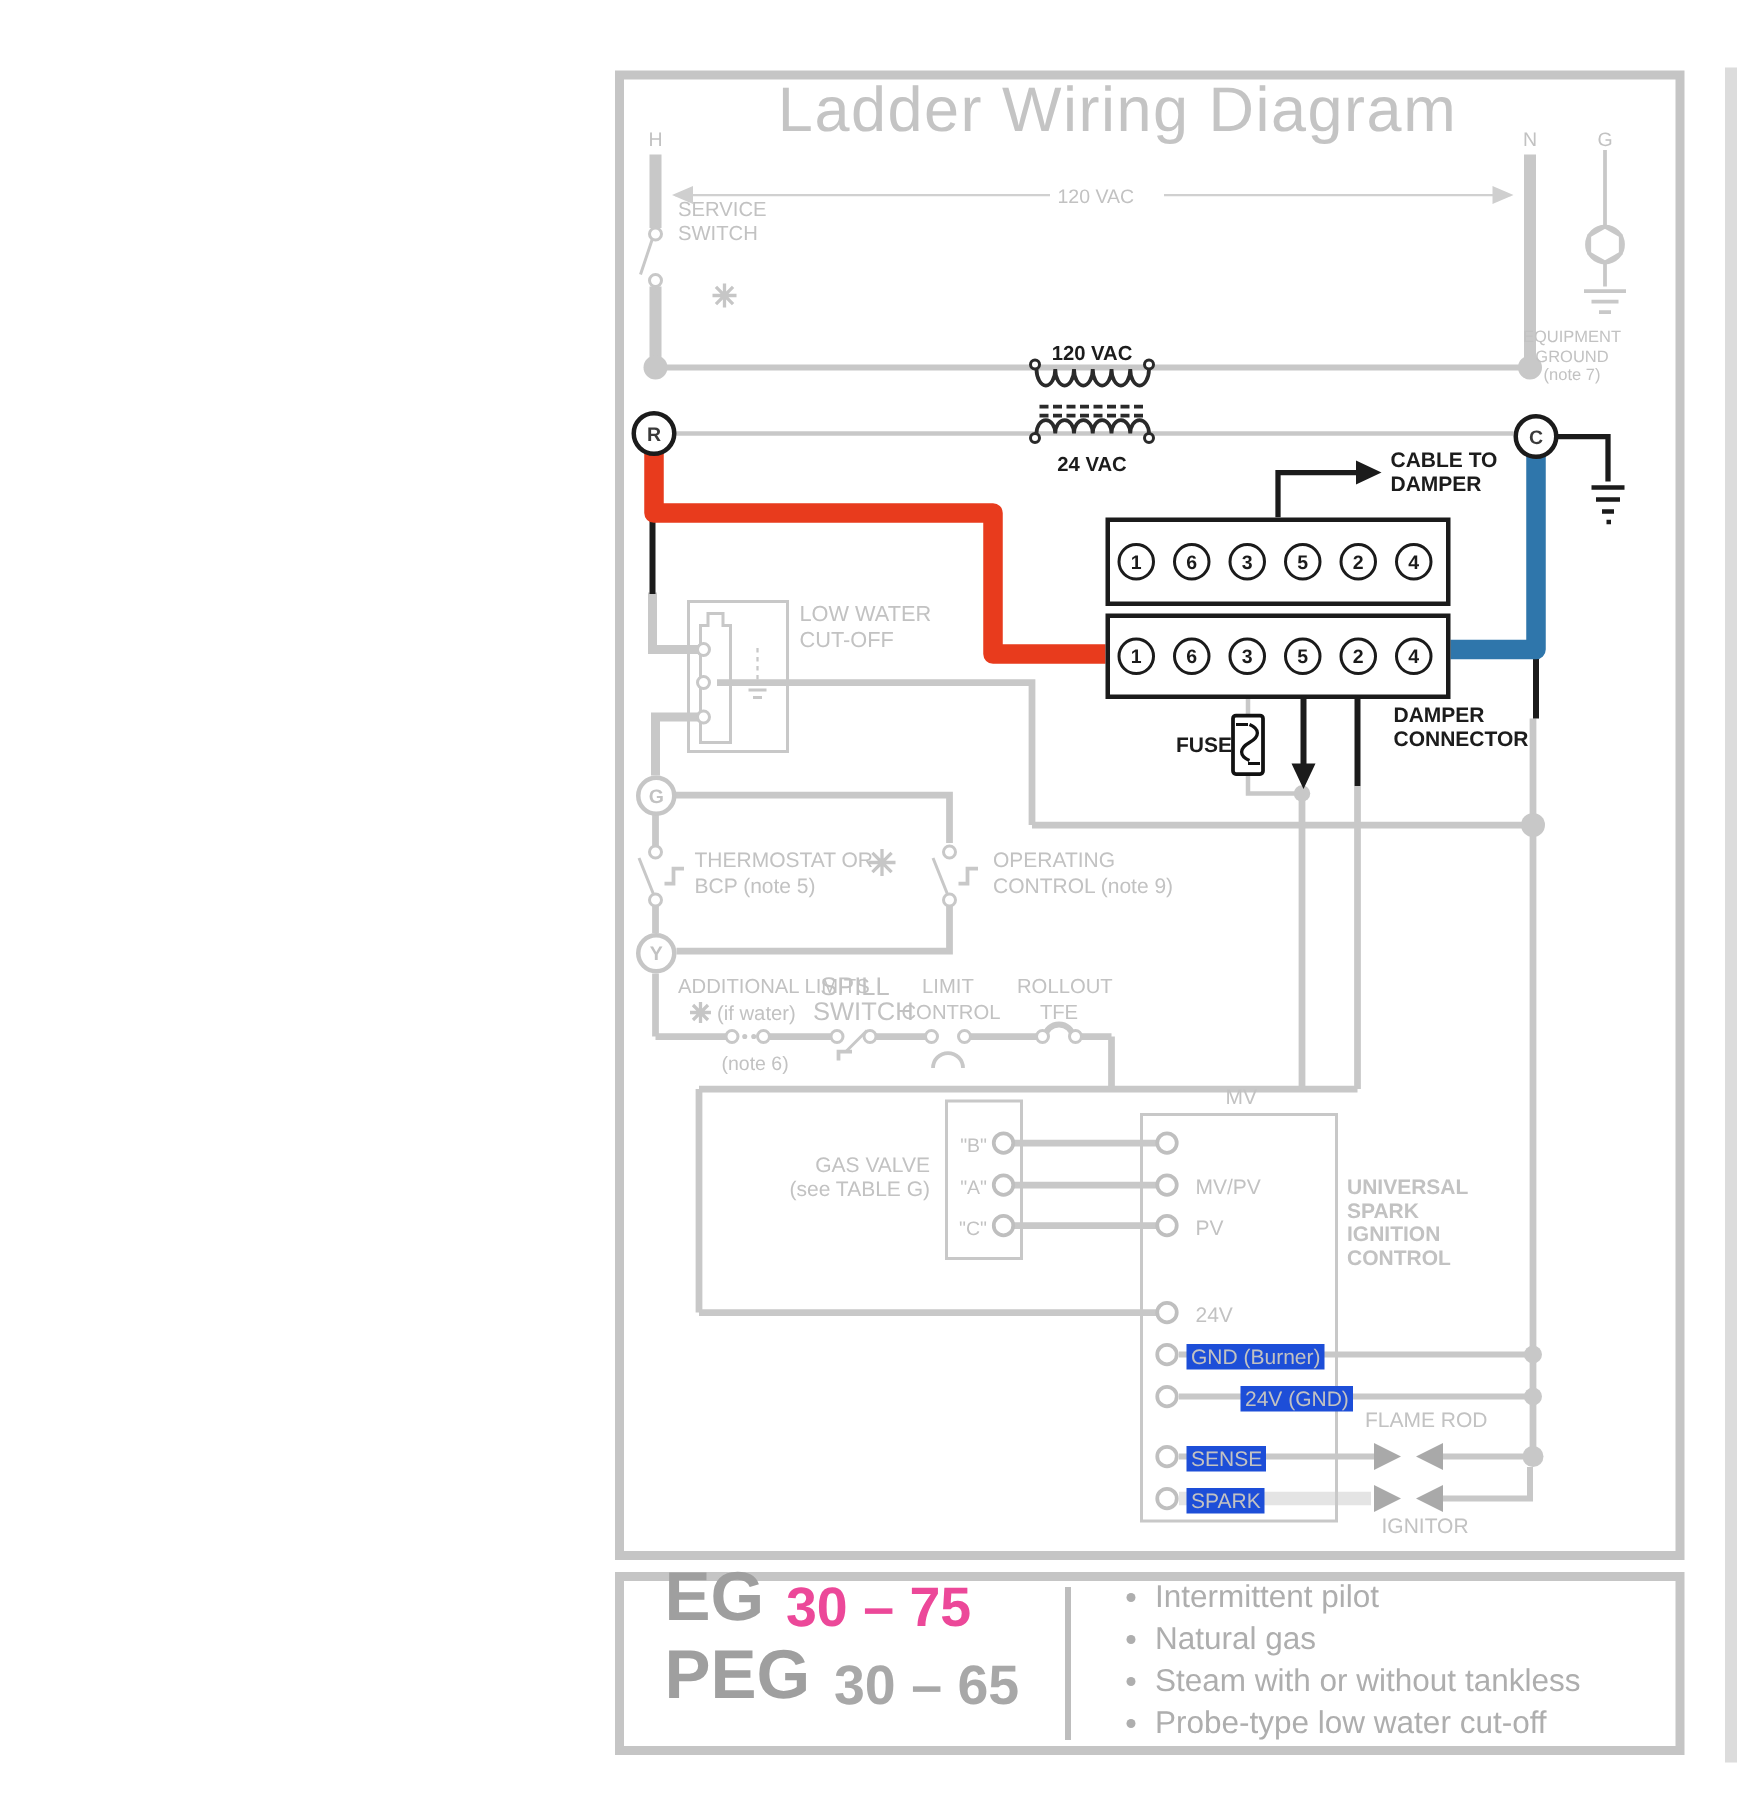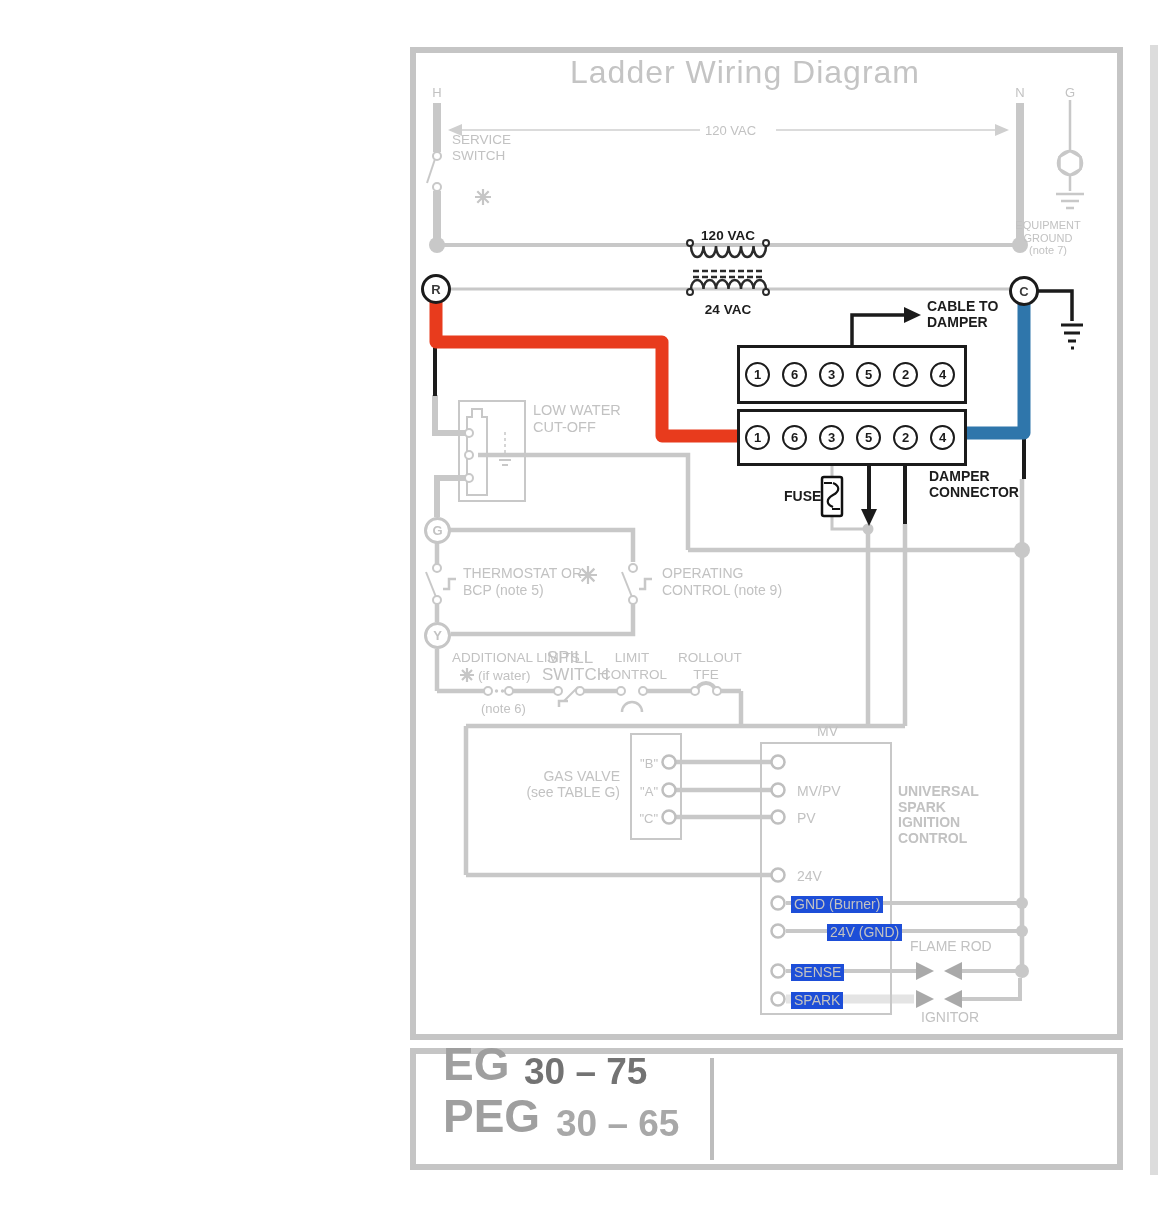--- a/index.html
+++ b/index.html
@@ -202,21 +202,21 @@
   <div class="pin" style="left:819px;top:425px;">3</div>
   <div class="pin" style="left:856px;top:425px;">5</div>
   <div class="pin" style="left:893px;top:425px;">2</div>
   <div class="pin" style="left:930px;top:425px;">4</div>
 
   <div class="term blk" style="left:421px;top:274px;">R</div>
   <div class="term blk" style="left:1009px;top:276px;">C</div>
   <div class="term gry" style="left:424px;top:517px;">G</div>
   <div class="term gry" style="left:424px;top:622px;">Y</div>
 
-  <div class="lb ctr" style="left:495px;top:64px;width:500px;font-size:32px;color:#c4c4c4;letter-spacing:1px;">Ladder Wiring Diagram</div>
+  <div class="lb ctr" style="left:495px;top:64px;width:500px;font-size:42px;color:#c4c4c4;letter-spacing:1px;">Ladder Wiring Diagram</div>
 
   <div class="lb ctr" style="left:429px;top:84px;width:16px;font-size:13px;">H</div>
   <div class="lb ctr" style="left:1012px;top:84px;width:16px;font-size:13px;">N</div>
   <div class="lb ctr" style="left:1062px;top:84px;width:16px;font-size:13px;">G</div>
   <div class="lb" style="left:705px;top:122px;font-size:13px;">120 VAC</div>
 
   <div class="lb" style="left:452px;top:132px;font-size:13.5px;line-height:16px;">
     <div>SERVICE</div>
     <div>SWITCH</div>
   </div>
@@ -294,18 +294,24 @@
   <div class="lb" style="left:898px;top:784px;line-height:15.5px;font-weight:bold;">
     <div>UNIVERSAL</div>
     <div>SPARK</div>
     <div>IGNITION</div>
     <div>CONTROL</div>
   </div>
   <div class="lb" style="left:910px;top:938px;">FLAME ROD</div>
   <div class="lb" style="left:921px;top:1009px;">IGNITOR</div>
 
   <div class="lb" style="left:443px;top:1056px;font-size:46px;font-weight:800;color:#9f9f9f;">EG</div>
-  <div class="lb" style="left:524px;top:1063px;font-size:37px;font-weight:700;color:#737373;">30 – 75</div>
+  <div class="lb" style="left:524px;top:1063px;font-size:37px;font-weight:700;color:#ec4899;">30 – 75</div>
   <div class="lb" style="left:443px;top:1108px;font-size:46px;font-weight:800;color:#9f9f9f;">PEG</div>
   <div class="lb" style="left:556px;top:1115px;font-size:37px;font-weight:700;color:#a8a8a8;">30 – 65</div>
   <div class="box" style="left:710px;top:1058px;width:4px;height:102px;background:#bdbdbd;"></div>
+  <ul id="footer-bullets" class="abs" style="left:748px;top:1051px;">
+    <li>Intermittent pilot</li>
+    <li>Natural gas</li>
+    <li>Steam with or without tankless</li>
+    <li>Probe-type low water cut-off</li>
+  </ul>
 
 </div>
 
 </body></html>

